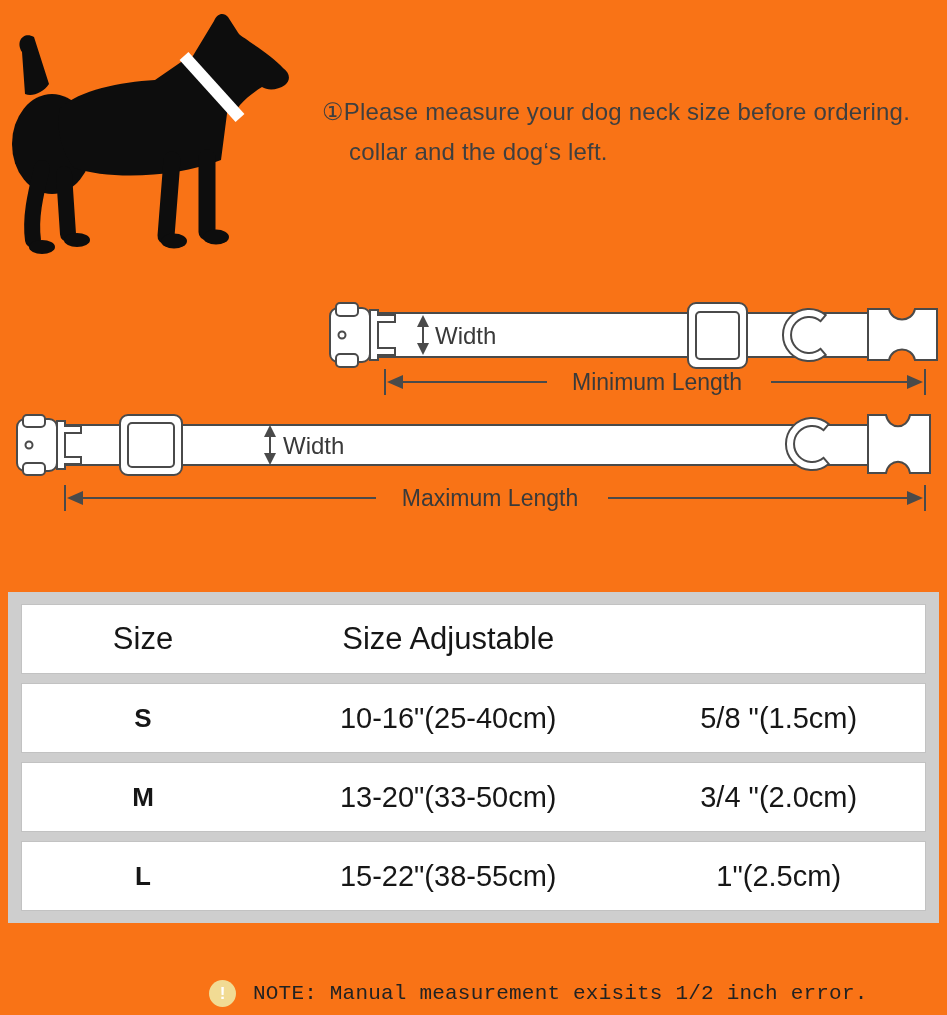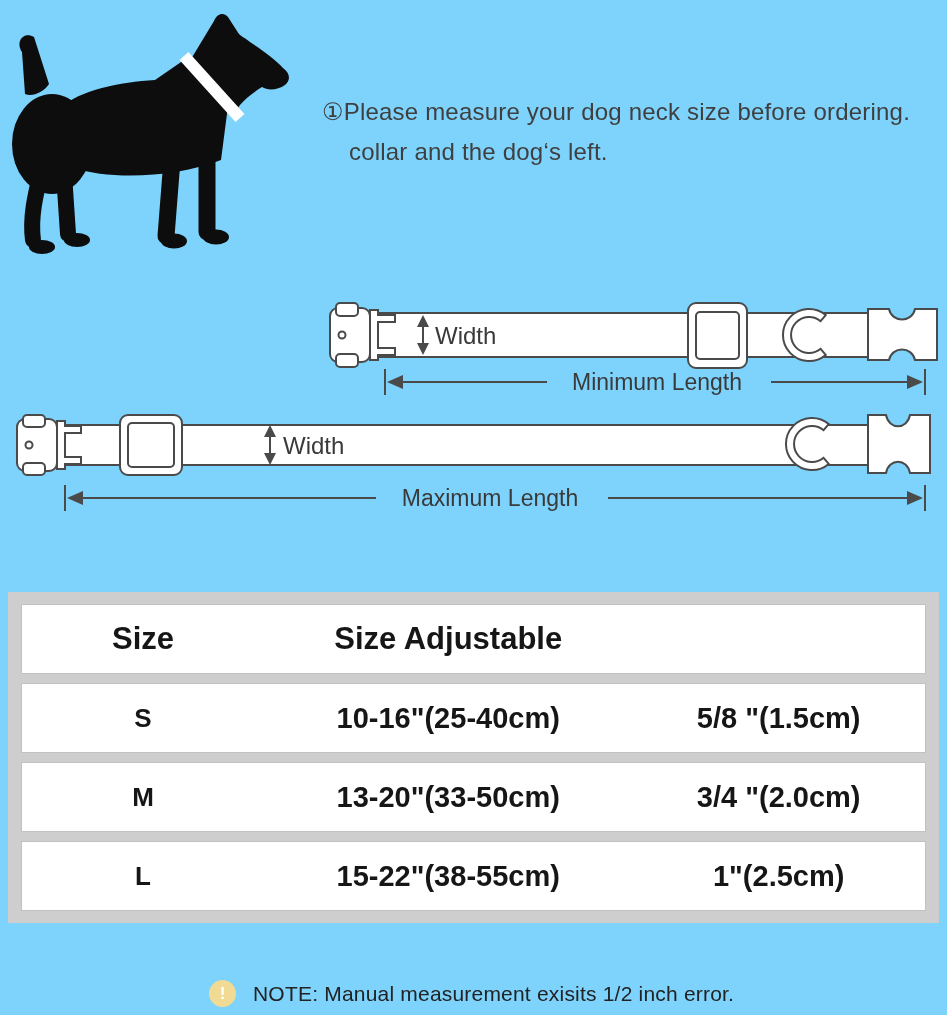--- a/index.html
+++ b/index.html
@@ -1,19 +1,19 @@
 <!DOCTYPE html>
 <html><head>
 <meta charset="utf-8">
 <style>
   html,body { margin:0; padding:0; background:#ffffff; }
   .canvas {
     position: relative;
     width: 947px; height: 1015px;
-    background: #7dd3fc;
+    background: #f97316;
     font-family: "Liberation Sans", "DejaVu Sans", sans-serif;
     overflow: hidden;
   }
   
   .dog-wrap { position:absolute; left:10px; top:8px; width:280px; height:260px; }
   
   .instructions { position:absolute; left:322px; top:97px; width:625px; color:#3f3f3f; }
   .instructions p { margin:0; font-size:24px; line-height:30px; letter-spacing:0.2px; }
   .instructions p.first { margin-bottom:10px; }
   .instructions .wrap-indent { padding-left:27px; }
@@ -28,33 +28,33 @@
   .size-table {
     position:absolute; left:8px; top:592px; width:931px;
     background:#cecece; padding:12px 13px; box-sizing:border-box;
   }
   .trow {
     display:grid; grid-template-columns:26.8% 40.8% 32.4%;
     align-items:center; height:68px; background:#ffffff;
     border:1px solid #c2c2c2; margin-bottom:9px;
   }
   .trow:last-child { margin-bottom:0; }
-  .tcell { text-align:center; color:#161616;font-weight:bold; }
+  .tcell { text-align:center; color:#161616; }
   .th { font-size:31px; }
   .td-neck, .td-wide { font-size:29px; }
   .td-size { font-size:26px; font-weight:600; }
   
   .note-row { position:absolute; left:209px; top:980px; display:flex; align-items:center; }
   .note-icon {
     width:27px; height:27px; border-radius:50%;
     background:#f1db94; color:#ffffff;
     font-size:17px; font-weight:bold; line-height:27px; text-align:center;
     flex:0 0 auto;
   }
-  .note-text { margin-left:17px; font-size:21px; color:#222222; letter-spacing:0.2px; }
+  .note-text { margin-left:17px; font-size:21px; color:#222222; letter-spacing:0.2px;font-family:Liberation Mono, monospace; }
 </style>
 </head>
 <body>
 
 <div class="canvas">
 
   <div class="dog-wrap">
     <svg width="280" height="260" viewBox="0 0 280 260">
       <g fill="#0d0d0d" stroke="none">
 

